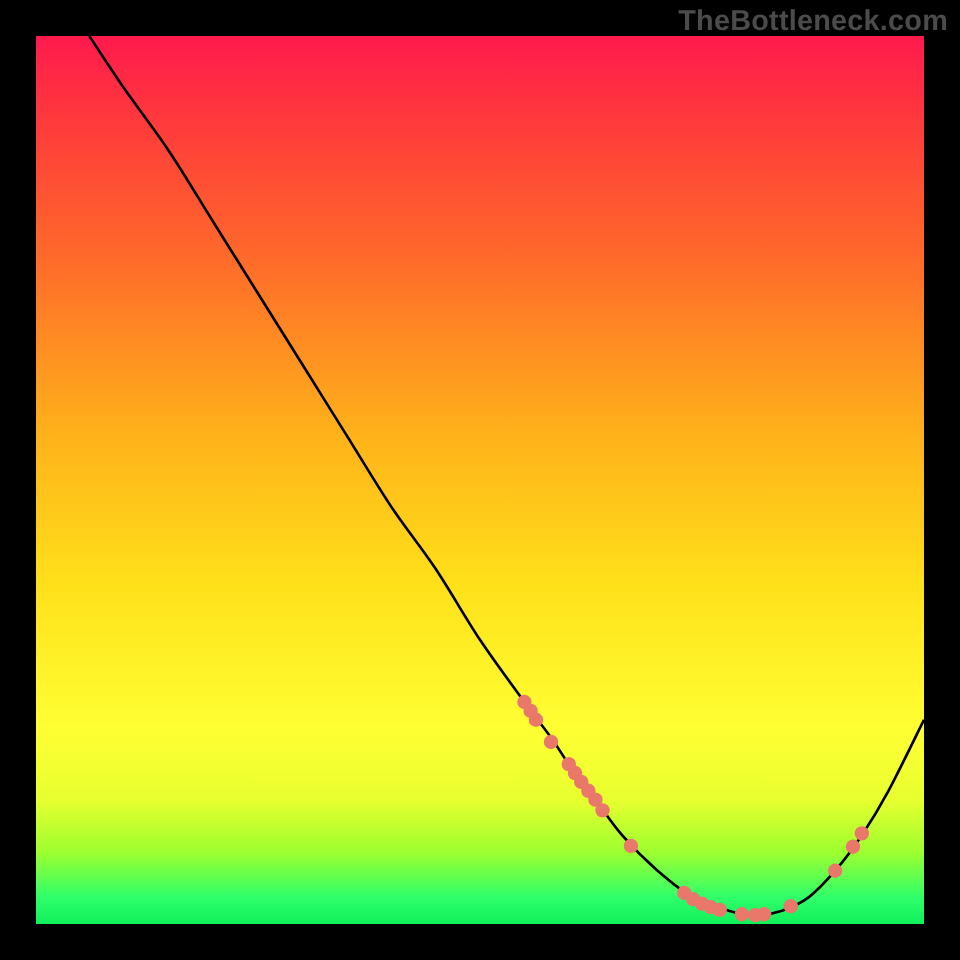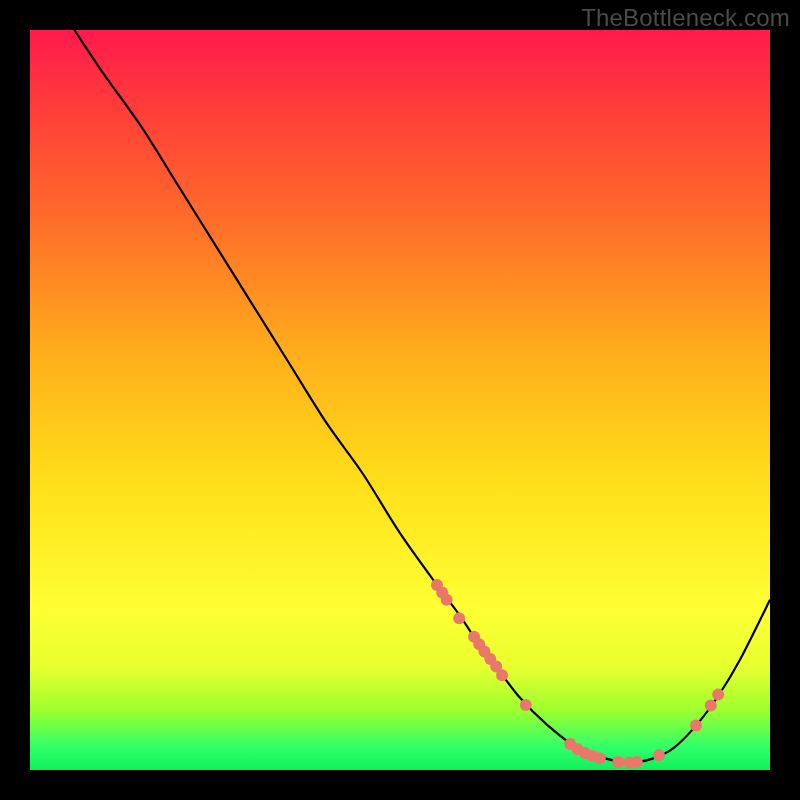--- a/index.html
+++ b/index.html
@@ -29,21 +29,21 @@
       #2fff6a 97%,
       #10f05a 100%
     );
   }
   .watermark {
     position: absolute;
     top: 4px;
     right: 10px;
     color: #4b4b4b;
     font-size: 24px;
-    font-weight: 400;
+    font-weight: 700;
     letter-spacing: 0.2px;
     user-select: none;
   }
   svg.curve {
     position: absolute;
     left: 0;
     top: 0;
     width: 740px;
     height: 740px;
   }

